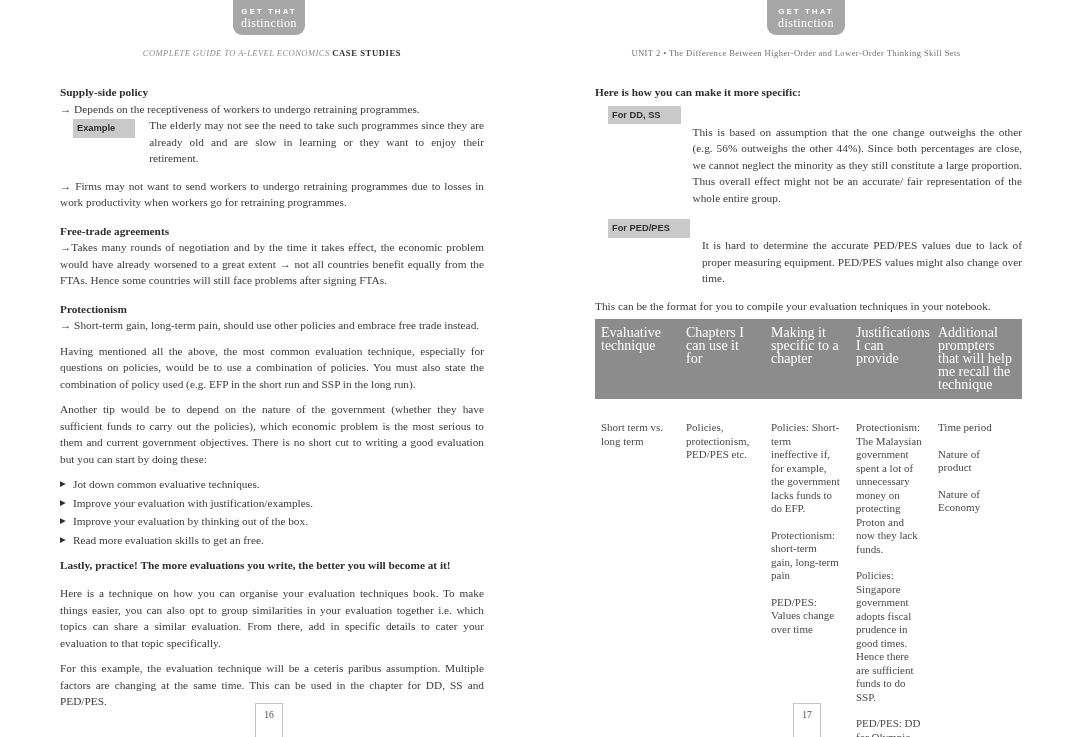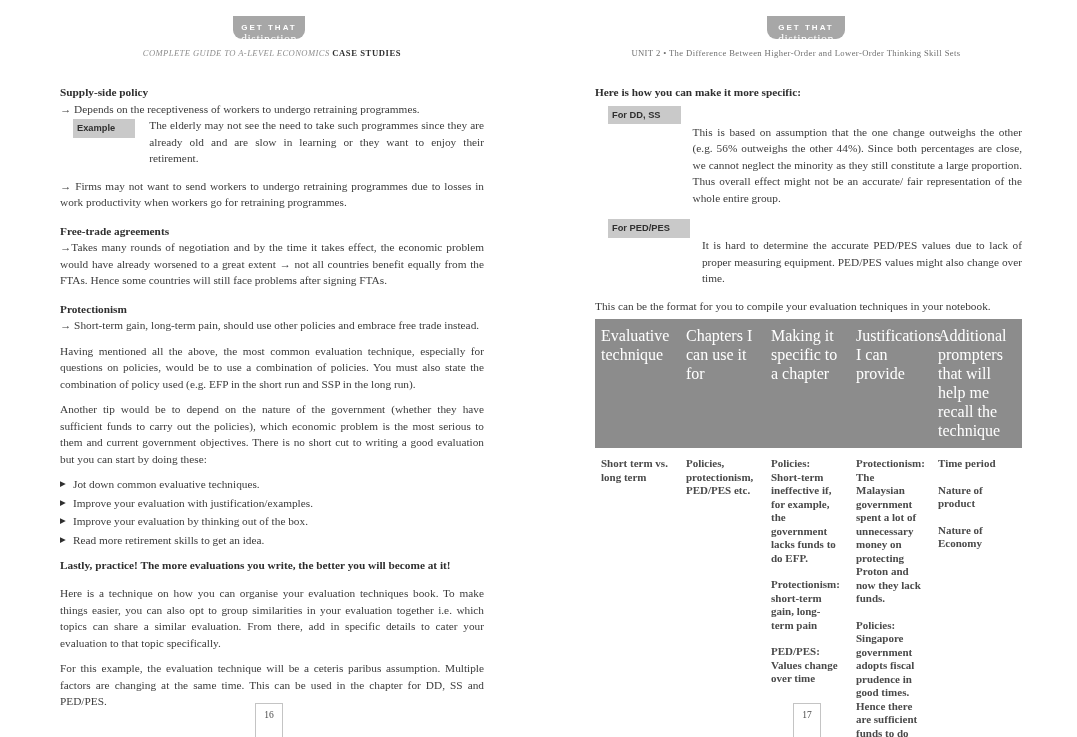--- a/index.html
+++ b/index.html
@@ -6,21 +6,21 @@
   body {
     width:1077px; height:737px; position:relative; overflow:hidden;
     background:#ffffff;
     font-family:"Liberation Serif","DejaVu Serif",serif;
     color:#3b3b3b;
     -webkit-font-smoothing:antialiased;
   }
 
   
   .badge {
-    position:absolute; top:16px; height:23px;
+    position:absolute; top:0; height:35px;
     background:#a7a7a7; border-radius:0 0 9px 9px;
     text-align:center; color:#ffffff;
   }
   .badge-left  { left:233px; width:72px; }
   .badge-right { left:767px; width:78px; }
   .badge-top {
     display:block; margin-top:7px;
     font-family:"Liberation Sans","DejaVu Sans",sans-serif;
     font-size:8px; font-weight:bold; letter-spacing:2px;
   }
@@ -68,26 +68,26 @@
   .bullet-glyph { flex:0 0 13px; font-size:7.5px; line-height:16px; color:#2f2f2f; }
   .emphasis-line { font-weight:bold; color:#2f2f2f; text-align:left; margin:4px 0 12px 0; }
 
   
   .eval-table { margin-top:5px; border-bottom:1px solid #4f4f4f; }
   .t-row { display:grid; grid-template-columns:85px 85px 85px 82px 90px; }
   .t-head {
     background:#8c8c8c; color:#ffffff;
   }
   .t-head .t-cell {
-    padding:7px 10px 8px 6px; font-size:16px; line-height:19px;
+    padding:7px 10px 8px 6px; font-size:14px; line-height:13px;
   }
   .t-body .t-cell {
     padding:9px 10px 6px 6px; font-size:11px; line-height:13.5px; color:#4a4a4a;
   }
-  .cell-part { margin:0 0 13px 0;font-weight:bold; }
+  .cell-part { margin:13px 0 13px 0; }
   .cell-part:last-child { margin-bottom:0; }
 
   
   .folio {
     position:absolute; top:703px; width:28px; height:40px;
     background:#ffffff; border:1px solid #c4c4c4;
     text-align:center; font-size:9.5px; color:#4a4a4a;
     padding-top:6px; box-sizing:border-box;
   }
   .folio.left  { left:255px; }
@@ -136,21 +136,21 @@
     <div class="bullet-item">
       <span class="bullet-glyph">▶</span>
       <span>Improve your evaluation with justification/examples.</span>
     </div>
     <div class="bullet-item">
       <span class="bullet-glyph">▶</span>
       <span>Improve your evaluation by thinking out of the box.</span>
     </div>
     <div class="bullet-item">
       <span class="bullet-glyph">▶</span>
-      <span>Read more retirement skills to get an idea.</span>
+      <span>Read more evaluation skills to get an free.</span>
     </div>
   </div>
 
   <p class="emphasis-line">Lastly, practice! The more evaluations you write, the better you will become at it!</p>
 
   <p>Here is a technique on how you can organise your evaluation techniques book. To make things easier, you can also opt to group similarities in your evaluation together i.e. which topics can share a similar evaluation. From there, add in specific details to cater your evaluation to that topic specifically.</p>
   <p>For this example, the evaluation technique will be a ceteris paribus assumption. Multiple factors are changing at the same time. This can be used in the chapter for DD, SS and PED/PES.</p>
 </div>
 
 <div class="badge badge-right">

